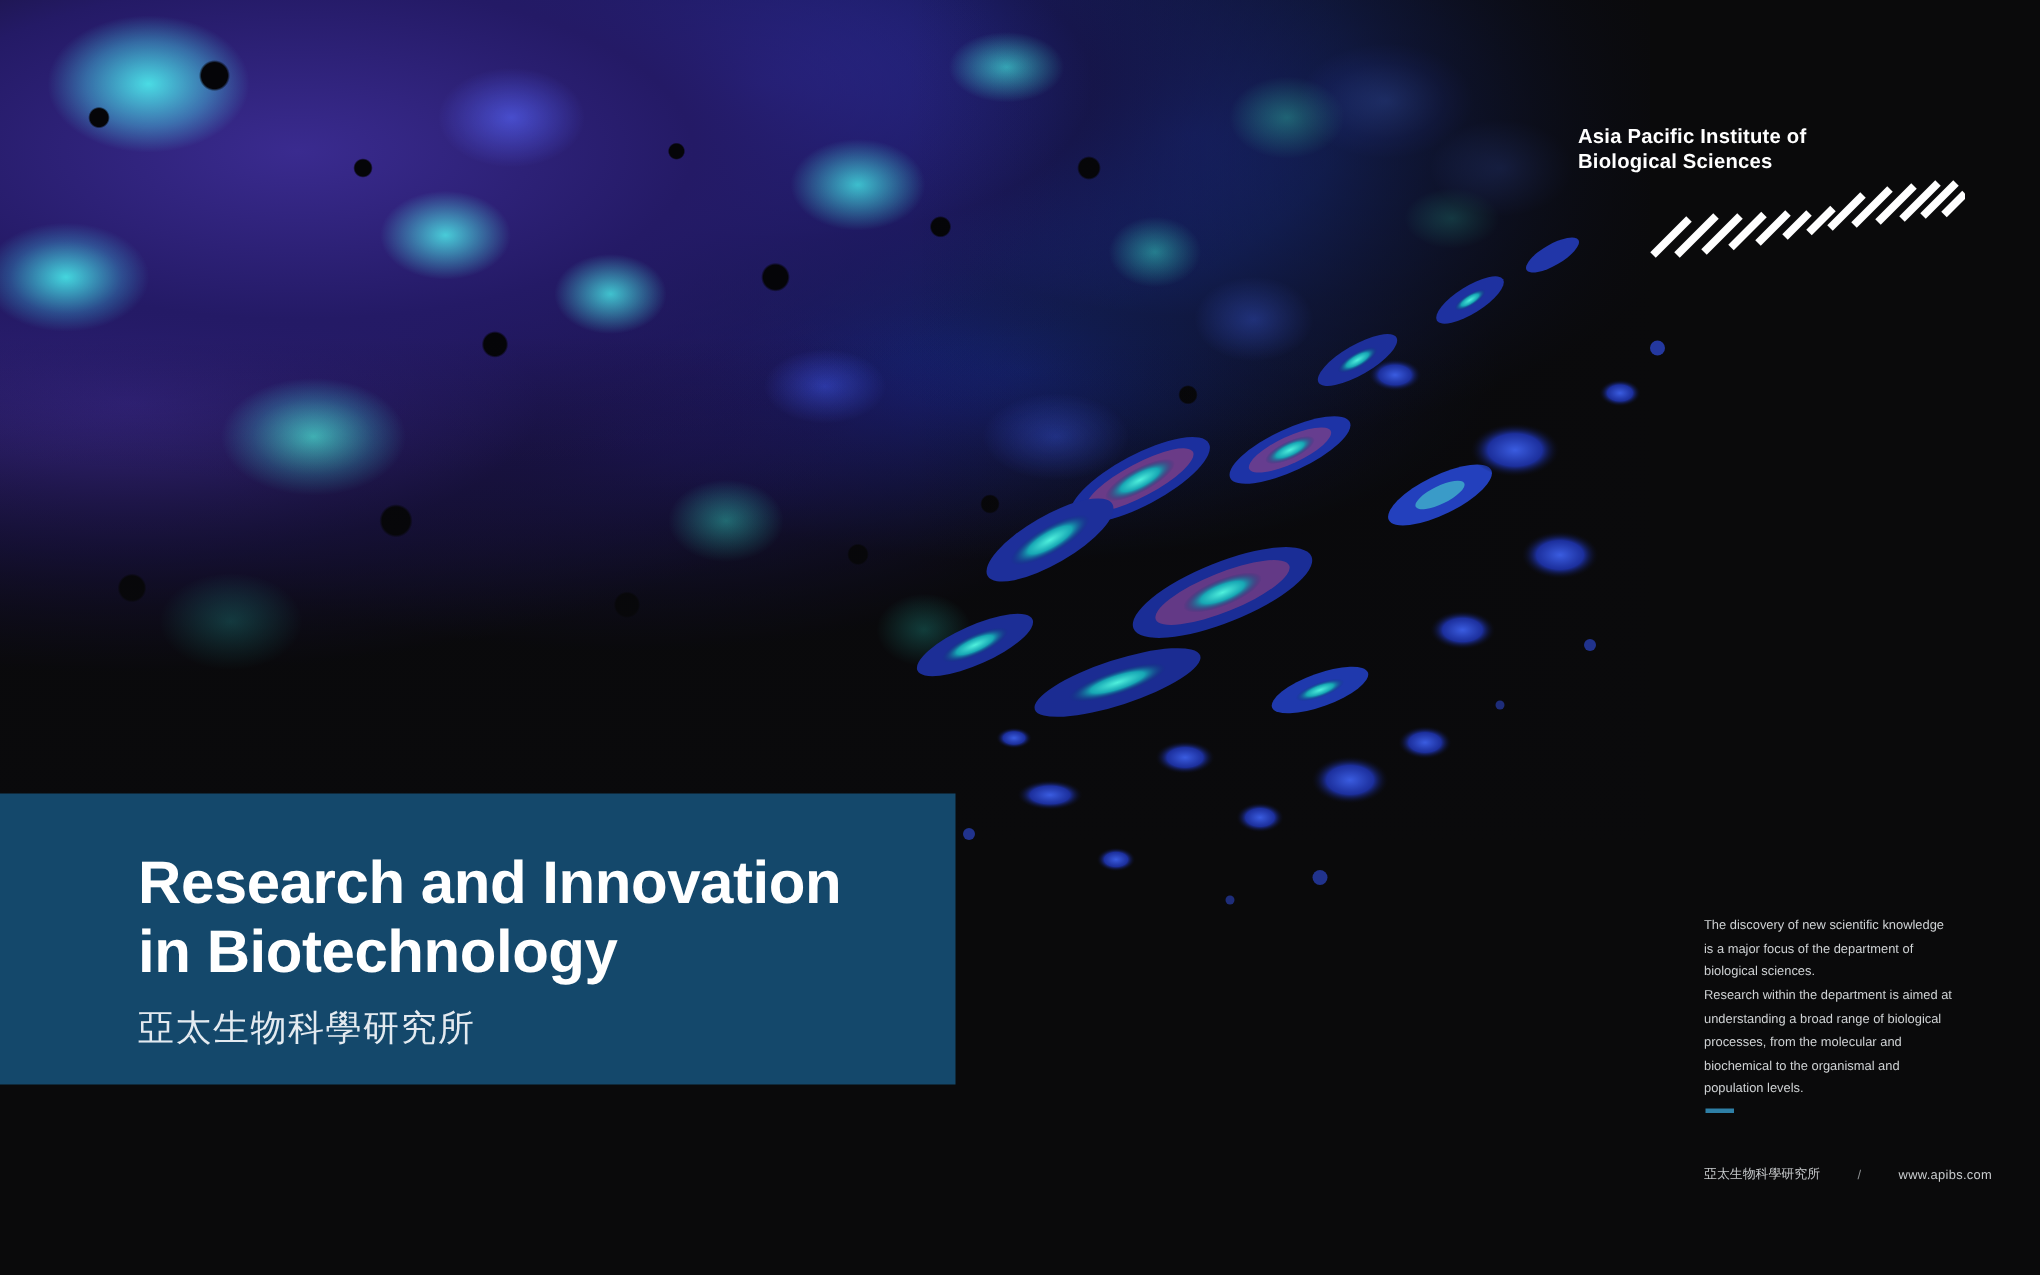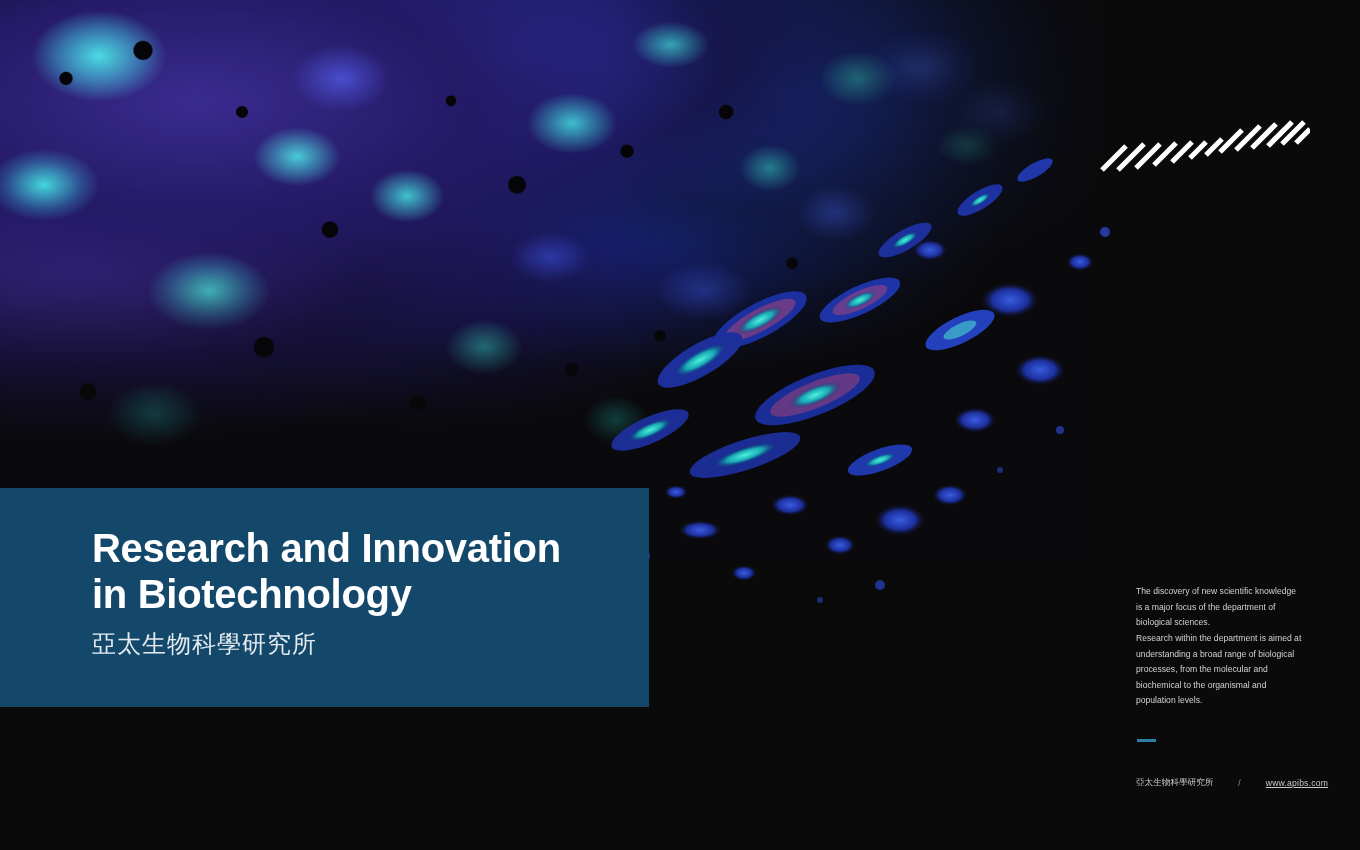--- a/index.html
+++ b/index.html
@@ -126,25 +126,24 @@
   .logo-mark {
     position: absolute;
     left: 48px;
     top: 28px;
   }
 
   
   .title-panel {
     position: absolute;
     left: 0;
-    top: 488px;
+    top: 529px;
     width: 637px;
-    height: 219px;
+    height: 194px;
     background: #14486b;
-    padding-left: 12px;
   }
   .title {
     position: absolute;
     left: 92px;
     top: 37px;
     width: 520px;
     color: #ffffff;
     font-size: 40px;
     font-weight: bold;
     line-height: 1.16;
@@ -158,21 +157,21 @@
     color: #e3eaf0;
     font-size: 24px;
     font-weight: normal;
     letter-spacing: 1px;
   }
 
   
   .blurb {
     position: absolute;
     left: 1136px;
-    top: 584px;
+    top: 609px;
     width: 168px;
     color: #cfd2d4;
     font-size: 8.6px;
     line-height: 1.82;
     white-space: pre-line;
   }
   .rule {
     position: absolute;
     left: 1137px;
     top: 739px;
@@ -185,21 +184,21 @@
     left: 1136px;
     top: 777px;
     display: flex;
     align-items: center;
     gap: 25px;
     color: #c9ccce;
     font-size: 8.6px;
     white-space: nowrap;
   }
   .footer .slash { color: #8d9092; }
-  .footer .url { letter-spacing: 0.2px; text-decoration: underline; }
+  .footer .url { letter-spacing: 0.2px; }
 </style>
 </head>
 <body>
 
 <div class="poster">
 
   <div class="artwork">
     <div class="art-layer art-base"></div>
     <div class="art-layer art-cyan"></div>
     <div class="art-layer art-blue"></div>
@@ -282,20 +281,22 @@
         <ellipse rx="26" ry="9" fill="#1e31a0"></ellipse>
           <ellipse rx="12" ry="4" fill="url(#cellCore)"></ellipse>
       </g>
       <g transform="translate(1035,170) rotate(-30)">
         <ellipse rx="20" ry="7" fill="#2136a8"></ellipse>
       </g>
     </g>
   </svg>
 
   <div class="logo">
+    <div class="logo-text">Asia Pacific Institute of
+Biological Sciences</div>
     <svg class="logo-mark" width="210" height="62" viewBox="0 0 210 62" xmlns="http://www.w3.org/2000/svg">
       <g stroke="#ffffff" stroke-width="5.2" stroke-linecap="butt">
         <line x1="2" y1="60" x2="26" y2="36"></line>
         <line x1="18" y1="60" x2="44" y2="34"></line>
         <line x1="36" y1="58" x2="60" y2="34"></line>
         <line x1="54" y1="55" x2="76" y2="33"></line>
         <line x1="72" y1="52" x2="92" y2="32"></line>
         <line x1="90" y1="48" x2="106" y2="32"></line>
         <line x1="106" y1="45" x2="122" y2="29"></line>
         <line x1="120" y1="42" x2="142" y2="20"></line>

